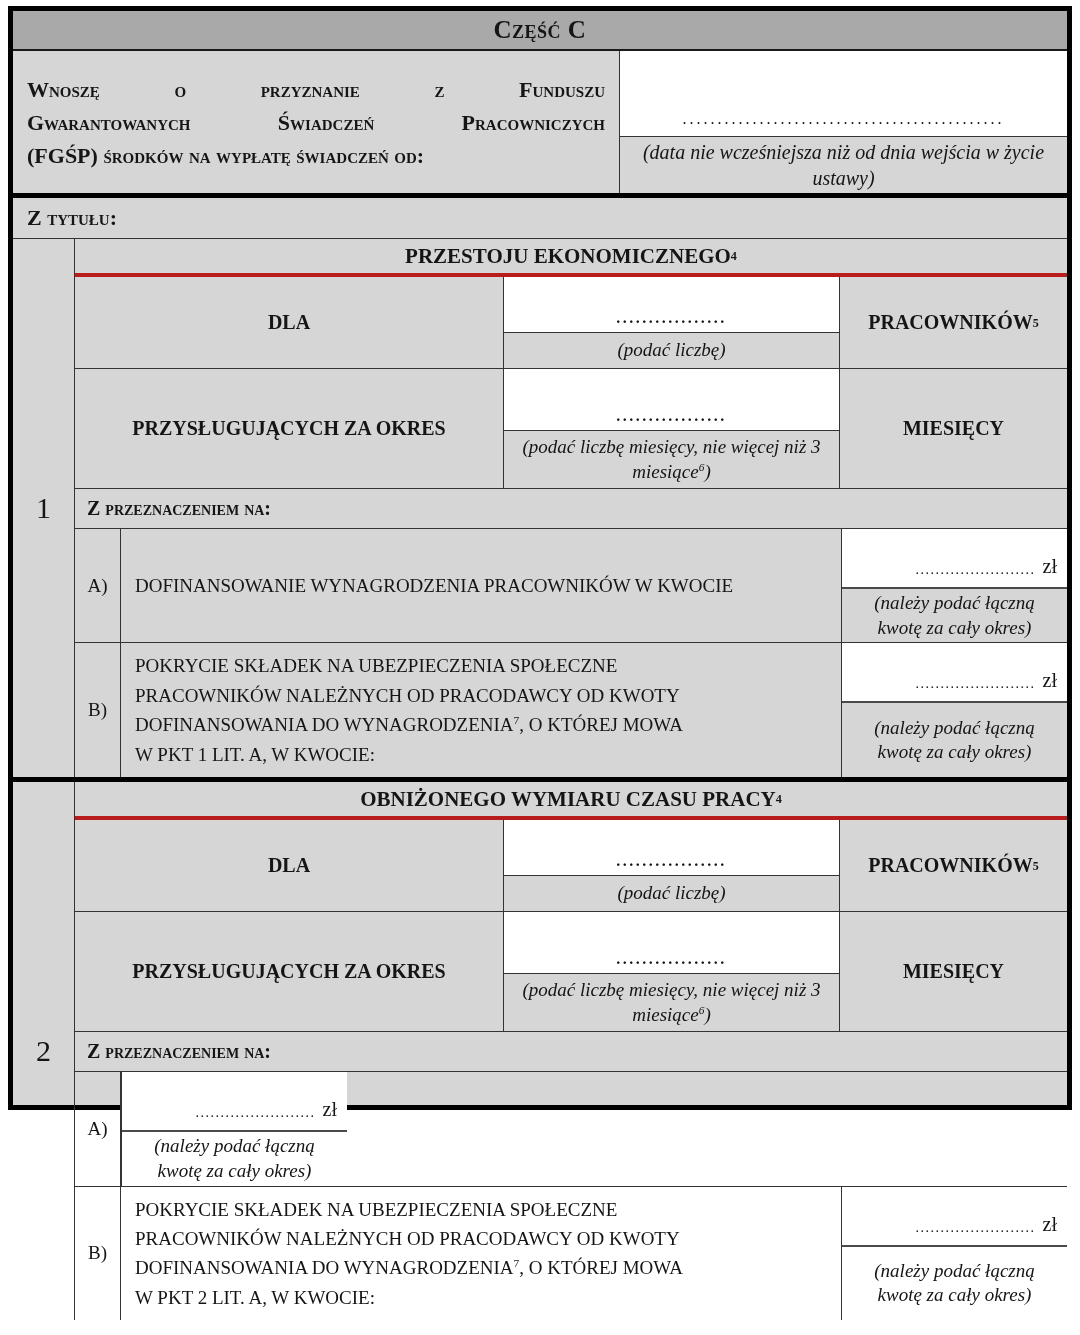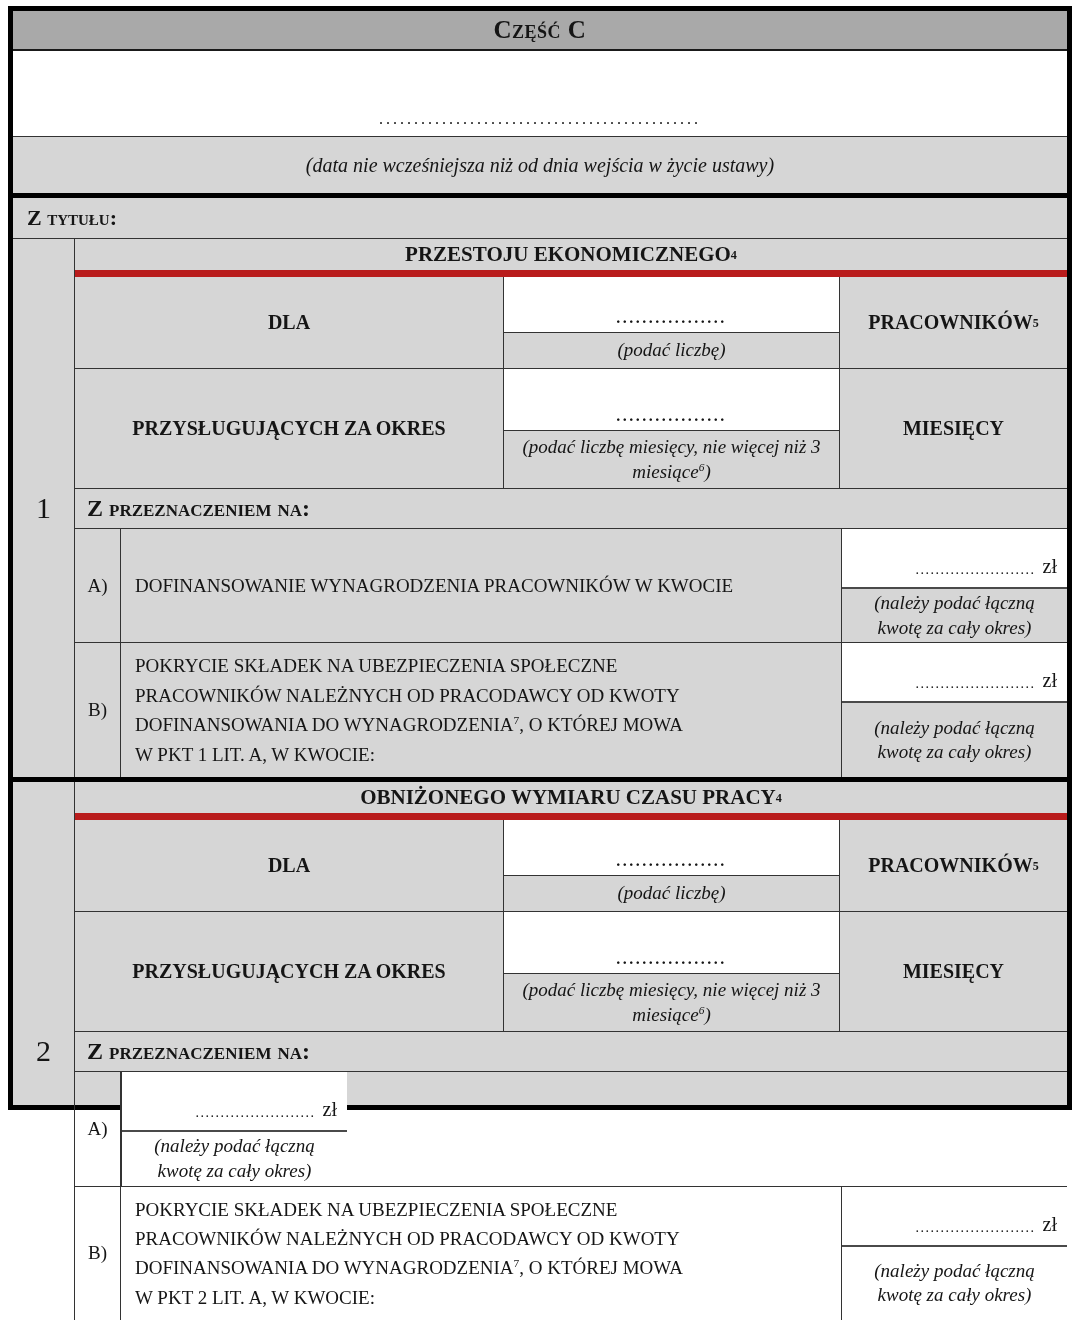--- a/index.html
+++ b/index.html
@@ -75,21 +75,21 @@
   .section.s2 { flex: 1; }
   .sec-num {
     flex: 0 0 62px;
     border-right: 1px solid #333;
     display: flex; align-items: center; justify-content: center;
     font-size: 30px;
   }
   .sec-body { flex: 1; display: flex; flex-direction: column; min-width: 0; }
   .sec-title {
     flex: 0 0 38px;
-    border-bottom: 7px solid #b91c1c;
+    border-bottom: 4px solid #b91c1c;
     display: flex; align-items: center; justify-content: center;
     font-weight: 700; font-size: 21px;
   }
   .sec-title sup { font-size: 58%; }
 
   .dla-row, .period-row { display: flex; border-bottom: 1px solid #333; }
   .dla-row { flex: 0 0 92px; justify-content: center; }
   .period-row { flex: 0 0 120px; }
   .cell-label {
     width: 428px;
@@ -120,21 +120,21 @@
     flex: 1;
     display: flex; align-items: center; justify-content: center;
     font-weight: 700; font-size: 20px;
   }
 
   .purpose {
     flex: 0 0 40px;
     border-bottom: 1px solid #333;
     display: flex; align-items: center;
     padding-left: 12px;
-    font-weight: 700; font-variant: small-caps; font-size: 24px;
+    font-weight: 700; font-variant: small-caps; font-size: 20px;
   }
 
   .ab-row { display: flex; border-bottom: 1px solid #333; }
   .ab-row.a { flex: 0 0 114px; }
   .ab-row.b { flex: 1; border-bottom: none; }
   .ab-letter {
     flex: 0 0 46px;
     border-right: 1px solid #333;
     display: flex; align-items: center; justify-content: center;
     font-size: 19px;
@@ -170,20 +170,27 @@
 </head>
 <body>
 
 <div class="form">
 
   <div class="hdr-c">
     <span>Część C</span>
   </div>
 
   <div class="top-row">
+    <div class="top-left">
+      <div class="intro">
+        <div class="jline">Wnoszę o przyznanie z Funduszu</div>
+        <div class="jline">Gwarantowanych Świadczeń Pracowniczych</div>
+        <div class="jline last">(FGŚP) środków na wypłatę świadczeń od:</div>
+      </div>
+    </div>
     <div class="top-right">
       <div class="date-white">
         <span class="dots">..............................................</span>
       </div>
       <div class="date-hint">(data nie wcześniejsza niż od dnia wejścia w życie ustawy)</div>
     </div>
   </div>
 
   <div class="sep"></div>
 

